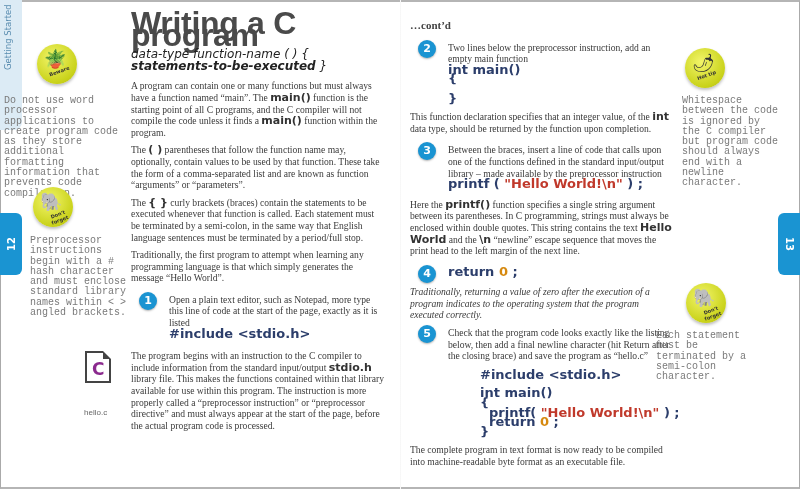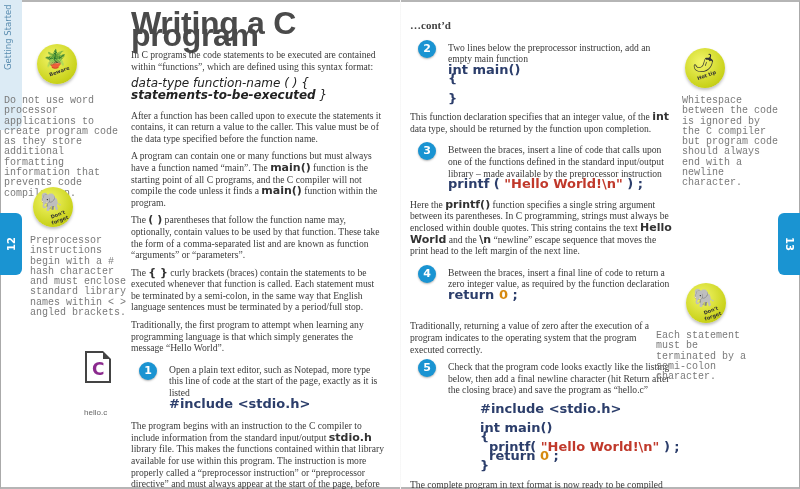--- a/index.html
+++ b/index.html
@@ -71,25 +71,23 @@
   <span>12</span>
 </div>
 
 <div class="file-icon">
   <span class="c">C</span>
 </div>
 <div class="file-label">hello.c</div>
 
 <div class="col" style="left:131px; top:18px; width:254px;">
   <h1>Writing a C program</h1>
-  <p>In C programs the code statements to be executed are contained within “functions”, which are defined using this syntax format:</p>
   <div class="syntax">
     <span>data-type function-name ( ) {</span> <b>statements-to-be-executed</b> <span>}</span>
   </div>
-  <p>After a function has been called upon to execute the statements it contains, it can return a value to the caller. This value must be of the data type specified before the function name.</p>
   <p><span>A program can contain one or many functions but must always have a function named “main”. The </span><span class="kw">main()</span><span> function is the starting point of all C programs, and the C compiler will not compile the code unless it finds a </span><span class="kw">main()</span><span> function within the program.</span></p>
   <p><span>The </span><span class="kw">( )</span><span> parentheses that follow the function name may, optionally, contain values to be used by that function. These take the form of a comma-separated list and are known as function “arguments” or “parameters”.</span></p>
   <p><span>The </span><span class="kw">{ }</span><span> curly brackets (braces) contain the statements to be executed whenever that function is called. Each statement must be terminated by a semi-colon, in the same way that English language sentences must be terminated by a period/full stop.</span></p>
   <p>Traditionally, the first program to attempt when learning any programming language is that which simply generates the message “Hello World”.</p>
   <div class="step" style="margin-top:10px;">
     <span class="num">1</span>
     <div>Open a plain text editor, such as Notepad, more type this line of code at the start of the page, exactly as it is listed</div>
     <div class="code">#include &lt;stdio.h&gt;</div>
   </div>
   <p style="margin-top:12px;"><span>The program begins with an instruction to the C compiler to include information from the standard input/output </span><span class="kw">stdio.h</span><span> library file. This makes the functions contained within that library available for use within this program. The instruction is more properly called a “preprocessor instruction” or “preprocessor directive” and must always appear at the start of the page, before the actual program code is processed.</span></p>
@@ -107,24 +105,23 @@
   </div>
   <p><span>This function declaration specifies that an integer value, of the </span><span class="kw">int</span><span> data type, should be returned by the function upon completion.</span></p>
   <div class="step" style="margin-top:10px;">
     <span class="num">3</span>
     <div>Between the braces, insert a line of code that calls upon one of the functions defined in the standard input/output library – made available by the preprocessor instruction</div>
     <div class="code"><span>printf ( </span><span class="str">"Hello World!\n"</span><span> ) ;</span></div>
   </div>
   <p style="margin-top:10px;"><span>Here the </span><span class="kw">printf()</span><span> function specifies a single string argument between its parentheses. In C programming, strings must always be enclosed within double quotes. This string contains the text </span><span class="kw">Hello World</span><span> and the </span><span class="kw">\n</span><span> “newline” escape sequence that moves the print head to the left margin of the next line.</span></p>
   <div class="step" style="margin-top:10px;">
     <span class="num">4</span>
-    <div>Between the braces, insert a final line of code to return a zero integer value, as required by the function declaration</div>
     <div class="code"><span>return </span><span class="num0">0</span><span> ;</span></div>
   </div>
-  <p style="margin-top:21px;">Traditionally, returning a value of zero after the execution of a program indicates to the operating system that the program executed correctly.</p>
+  <p style="margin-top:10px;font-style:italic;">Traditionally, returning a value of zero after the execution of a program indicates to the operating system that the program executed correctly.</p>
   <div class="step">
     <span class="num">5</span>
     <div>Check that the program code looks exactly like the listing below, then add a final newline character (hit Return after the closing brace) and save the program as “hello.c”</div>
   </div>
   <div class="listing code"><div>#include &lt;stdio.h&gt;</div><div style="height:9px;"></div><div>int main()</div><div>{</div><div><span>  printf( </span><span class="str">"Hello World!\n"</span><span> ) ;</span></div><div><span>  return </span><span class="num0">0</span><span> ;</span></div><div>}</div></div>
   <p style="margin-top:8px;">The complete program in text format is now ready to be compiled into machine-readable byte format as an executable file.</p>
 </div>
 
 <div class="badge" style="left:685px; top:48px;">
   <span class="pic">🌶</span>

